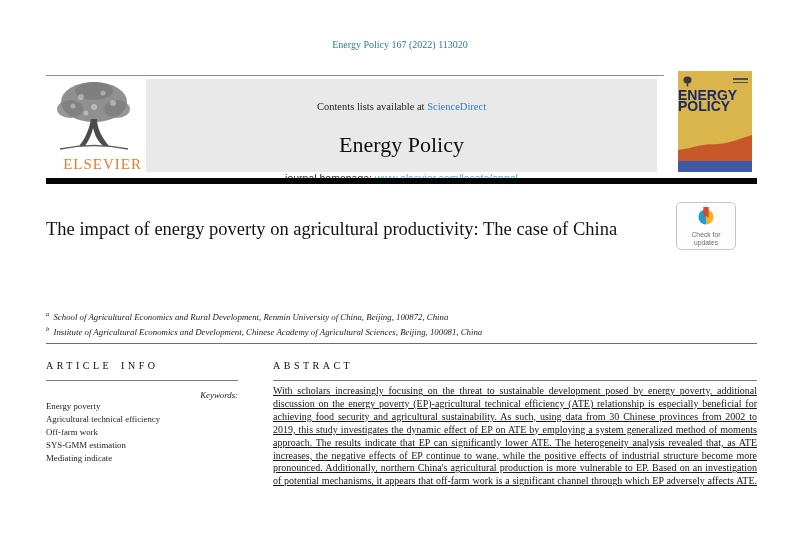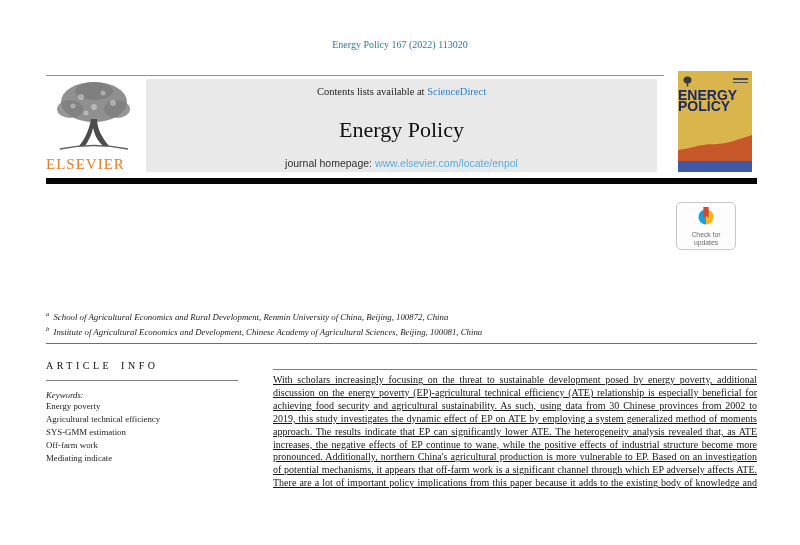--- a/index.html
+++ b/index.html
@@ -8,27 +8,27 @@
 
   
   .journal-ref{position:absolute;top:39px;left:0;right:0;text-align:center;
                font-size:10px;color:var(--teal-link);cursor:pointer;}
 
   
   .head-rule{position:absolute;left:46px;top:75px;width:618px;height:1px;background:#8f8f8f;}
   .black-bar{position:absolute;left:46px;top:178px;width:711px;height:6px;background:#050505;}
 
   
-  .elsevier{position:absolute;left:46px;top:79px;width:96px;text-align:left;}
+  .elsevier{position:absolute;left:46px;top:79px;width:96px;text-align:right;}
   .elsevier svg{display:block;margin:0 auto;}
   .els-text{margin-top:1px;font-size:15px;letter-spacing:1px;color:var(--elsevier-orange);}
 
   
   .banner{position:absolute;left:146px;top:79px;width:511px;height:93px;background:#e9e9e9;text-align:center;}
-  .banner-line1{padding-top:7px;font-size:10.5px;color:#1c1c1c;}
+  .banner-line1{padding-top:22px;font-size:10.5px;color:#1c1c1c;}
   .link-sd{color:var(--sd-blue);cursor:pointer;}
   .banner-title{margin-top:20px;font-size:22px;color:#0f0f0f;}
   .banner-line3{margin-top:14px;font-family:"Liberation Sans",sans-serif;font-size:10.5px;color:#2e2e2e;}
   .link-url{color:var(--url-blue);cursor:pointer;}
 
   
   .cover{position:absolute;left:678px;top:71px;width:74px;height:101px;background:var(--cover-tan);}
   .cover-minilogo{position:absolute;left:5px;top:5px;}
   .cover-issue{position:absolute;right:4px;top:7px;width:15px;}
   .cover-issue div{height:1.5px;background:var(--cover-navy);margin-bottom:2px;opacity:.75;}
@@ -57,21 +57,21 @@
 
   
   .rule{position:absolute;left:46px;width:711px;height:1px;background:#6e6e6e;}
   .rule-top{top:343px;}
   .rule-bottom{top:523px;}
 
   
   .info-col{position:absolute;left:46px;top:360px;width:192px;}
   .sec-head{font-size:10px;letter-spacing:3.5px;word-spacing:3px;color:#0f0f0f;}
   .sec-underline{height:1px;background:#7d7d7d;margin-top:9px;}
-  .kw-label{margin-top:9px;font-style:italic;font-size:8.8px;color:#222;}
+  .kw-label{margin-top:9px;font-style:italic;font-size:8.8px;color:#222;text-align:right;}
   .kw-item{font-size:8.8px;line-height:13px;color:#1d1d1d;}
 
   
   .abs-col{position:absolute;left:273px;top:360px;width:484px;}
   .abs-text{margin:4px 0 0;font-size:10px;line-height:12.9px;text-align:justify;color:#161616;text-decoration:underline;}
 </style>
 </head>
 <body>
 
 <div class="page">
@@ -128,20 +128,21 @@
       <div>POLICY</div>
     </div>
     <svg class="cover-mountain" viewBox="0 0 74 27" preserveAspectRatio="none">
       <path d="M0 16 C 9 15 15 13 22 11.5 C 31 9.5 40 11 50 8.5 C 59 6.3 66 3.5 74 1 L 74 27 L 0 27 Z" fill="var(--cover-orange)"></path>
     </svg>
     <div class="cover-band"></div>
   </div>
 
   <div class="black-bar"></div>
 
+  <h1 class="title">The impact of energy poverty on agricultural productivity: The case of China</h1>
 
   <div class="badge">
     <svg width="20" height="21" viewBox="0 0 24 25">
       <path d="M12 4 A9 9 0 0 0 12 22 Z" fill="var(--crossmark-blue)"></path>
       <path d="M12 4 A9 9 0 0 1 12 22 Z" fill="var(--crossmark-yellow)"></path>
       <path d="M8.8 1 h6.4 v13.4 l-3.2 -2.7 l-3.2 2.7 Z" fill="var(--crossmark-red)"></path>
     </svg>
     <div class="badge-text">
       <div>Check for</div>
       <div>updates</div>
@@ -156,26 +157,27 @@
 
   <div class="rule rule-top"></div>
 
   <div class="info-col">
     <div class="sec-head">ARTICLE INFO</div>
     <div class="sec-underline"></div>
     <div class="kw-label">Keywords:</div>
     <div id="keywords">
         <div class="kw-item">Energy poverty</div>
         <div class="kw-item">Agricultural technical efficiency</div>
+        <div class="kw-item">Off-farm work</div>
         <div class="kw-item">SYS-GMM estimation</div>
-        <div class="kw-item">Off-farm work</div>
         <div class="kw-item">Mediating indicate</div>
       </div>
   </div>
 
   <div class="abs-col">
+    <div class="sec-head">ABSTRACT</div>
     <div class="sec-underline"></div>
     <p class="abs-text">With scholars increasingly focusing on the threat to sustainable development posed by energy poverty, additional discussion on the energy poverty (EP)-agricultural technical efficiency (ATE) relationship is especially beneficial for achieving food security and agricultural sustainability. As such, using data from 30 Chinese provinces from 2002 to 2019, this study investigates the dynamic effect of EP on ATE by employing a system generalized method of moments approach. The results indicate that EP can significantly lower ATE. The heterogeneity analysis revealed that, as ATE increases, the negative effects of EP continue to wane, while the positive effects of industrial structure become more pronounced. Additionally, northern China's agricultural production is more vulnerable to EP. Based on an investigation of potential mechanisms, it appears that off-farm work is a significant channel through which EP adversely affects ATE. There are a lot of important policy implications from this paper because it adds to the existing body of knowledge and shows how to reduce the effects of EP on ATE.</p>
   </div>
 
   <div class="rule rule-bottom"></div>
 
 </div>
 
 </body></html>

